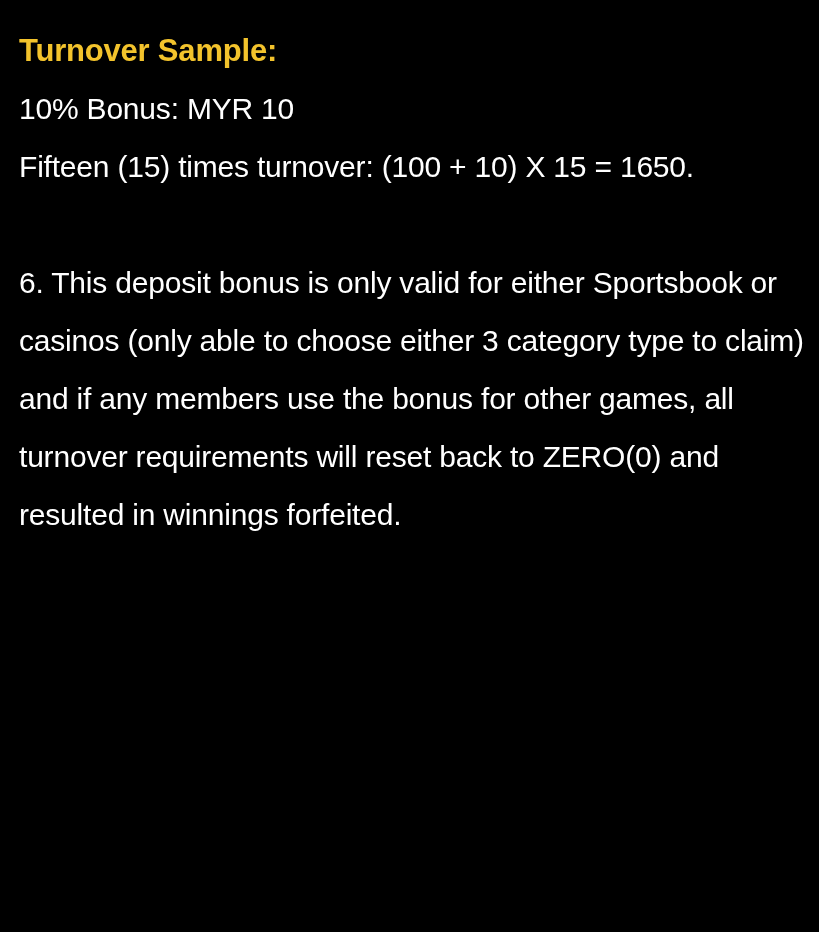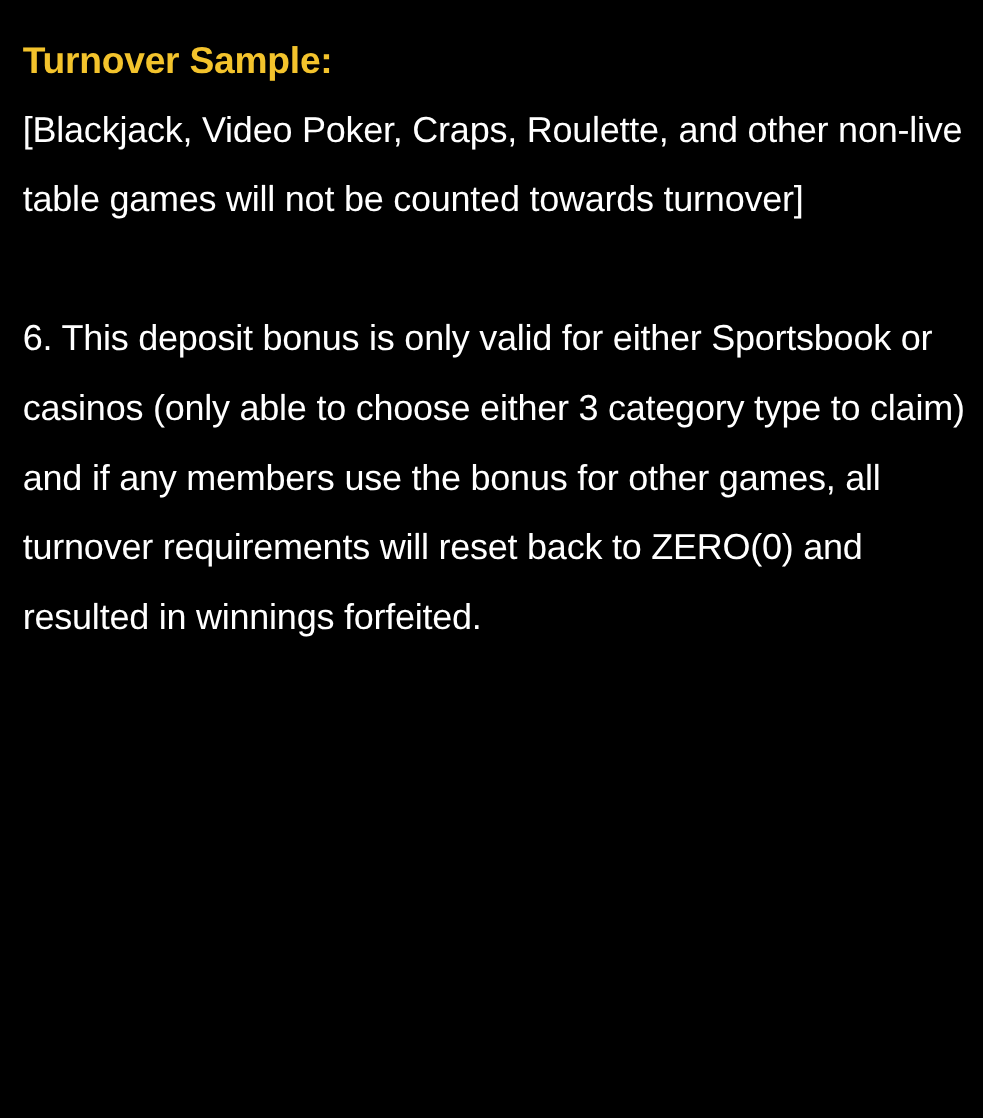--- a/index.html
+++ b/index.html
@@ -48,21 +48,22 @@
     height: 58px;
   }
 </style>
 </head>
 <body>
 
 <div class="page">
 
   <div class="block">
     <div class="heading">Turnover Sample:</div>
-    <div class="para">[Blackjack, Video Poker, Craps, Roulette, and other non-live table games will not be counted towards turnover]</div>
+    <div class="line">10% Bonus: MYR 10</div>
+    <div class="para">Fifteen (15) times turnover: (100 + 10) X 15 = 1650.</div>
   </div>
 
   <div class="spacer"></div>
 
   <div class="block">
     <div class="para">6. This deposit bonus is only valid for either Sportsbook or casinos (only able to choose either 3 category type to claim) and if any members use the bonus for other games, all turnover requirements will reset back to ZERO(0) and resulted in winnings forfeited.</div>
   </div>
 
 </div>
 

